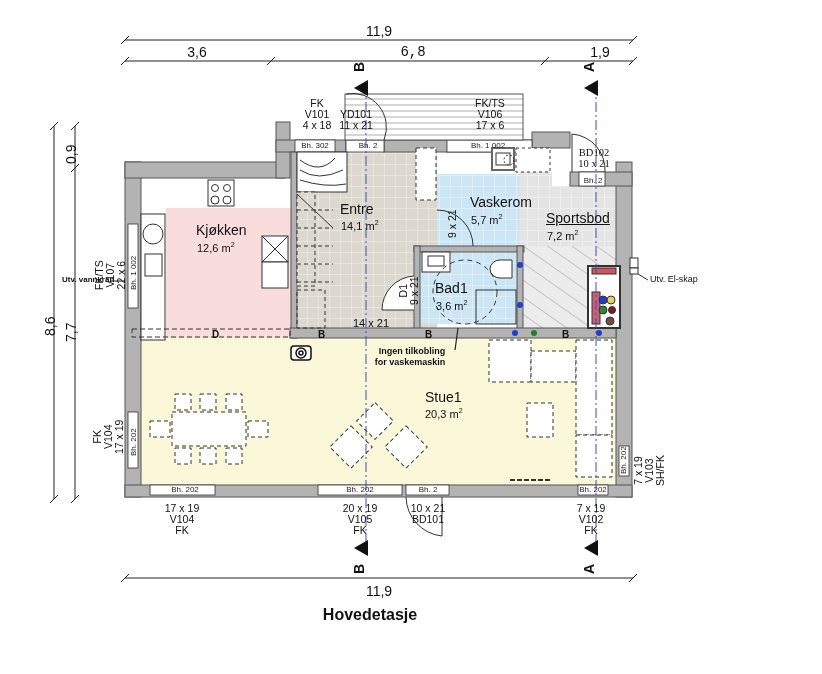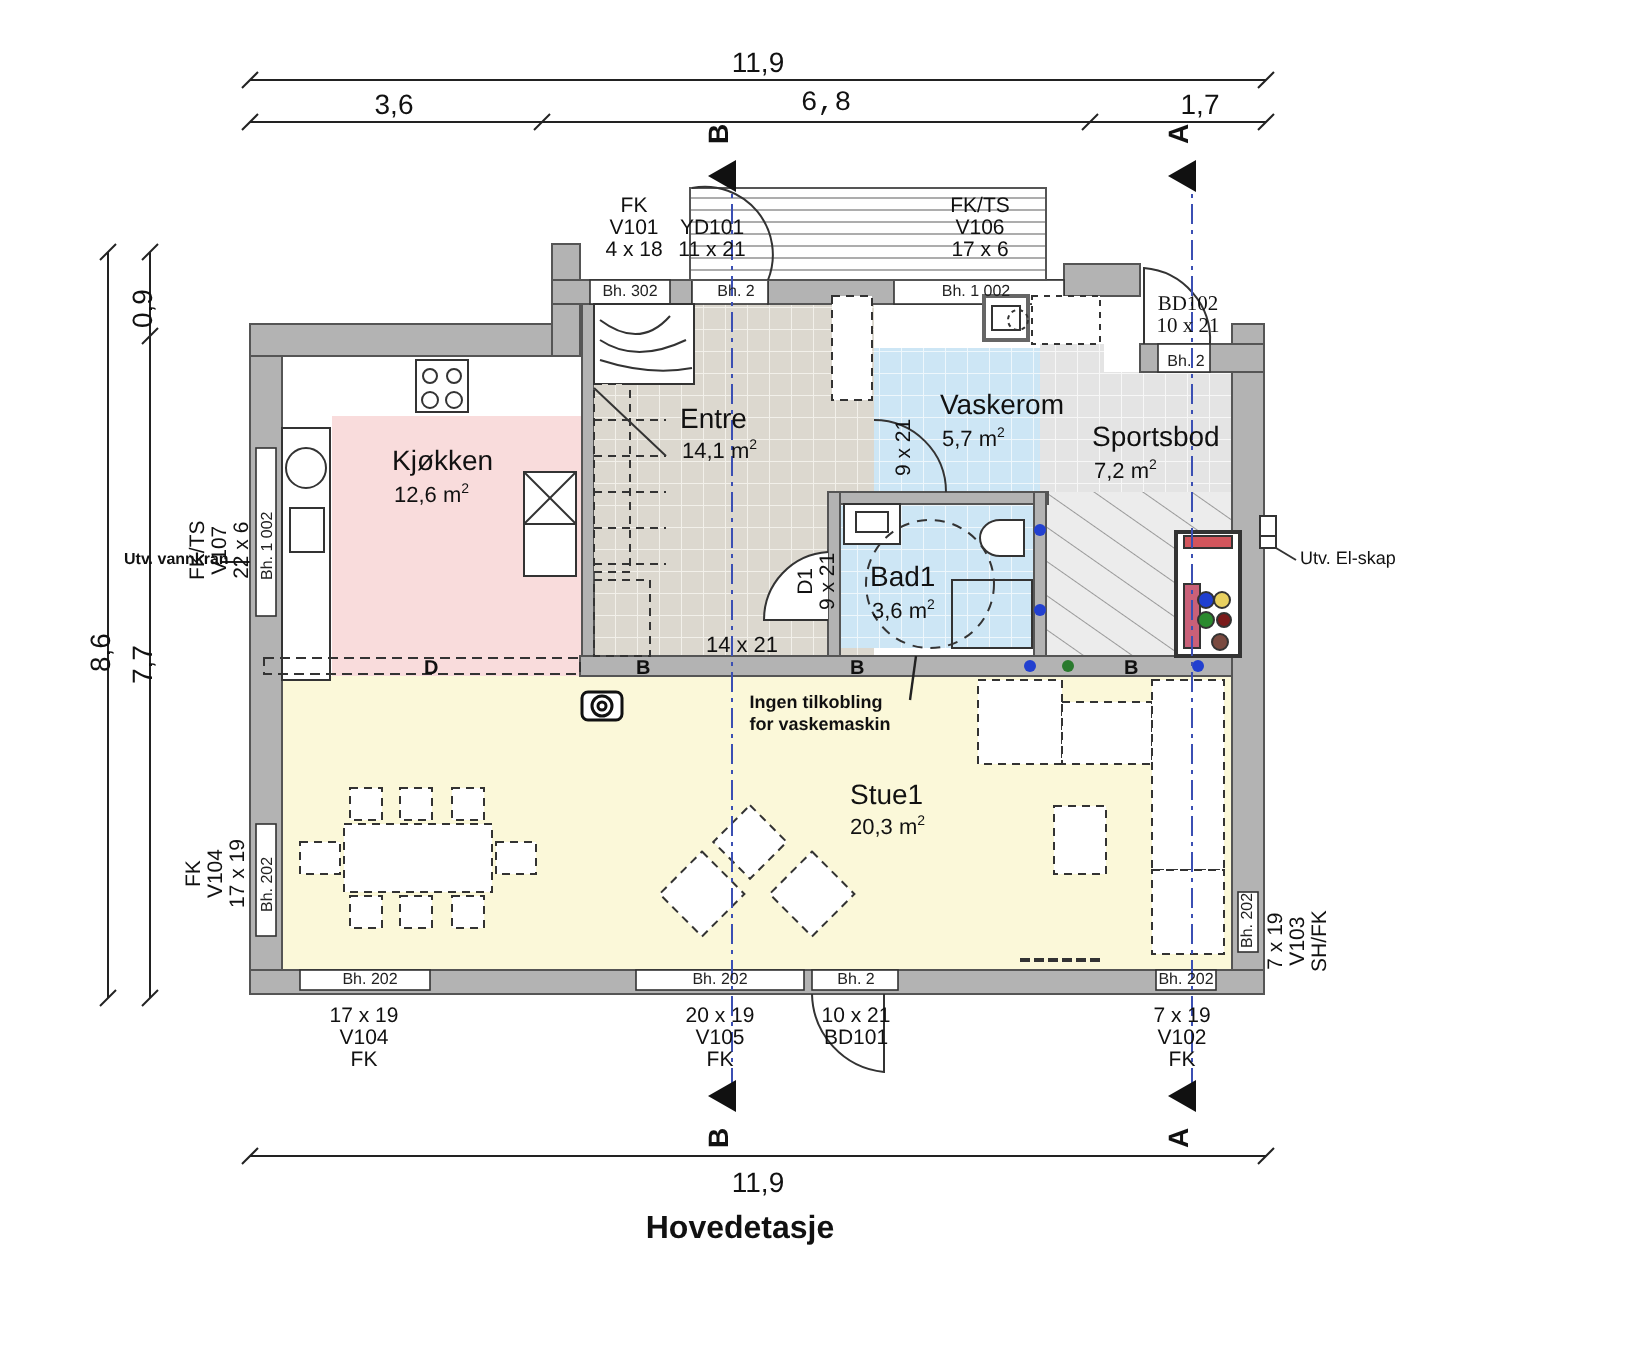--- a/index.html
+++ b/index.html
@@ -8,21 +8,21 @@
   #plan { position:absolute; left:0; top:0; }
   .lbl { position:absolute; font-family:"Liberation Sans", sans-serif; color:#111; white-space:nowrap; line-height:1; }
   .c { text-align:center; transform:translateX(-50%); }
   .dim { font-size:14px; }
   .win { font-size:10.5px; text-align:center; line-height:11px; }
   .bh { font-size:8px; color:#222; }
   .room { font-size:14px; }
   .area { font-size:11px; }
   .vert { transform-origin:left top; transform:rotate(-90deg); }
   .sect { font-weight:bold; font-size:14px; }
-  .note { font-size:9px; font-weight:bold; text-align:left; line-height:11px; }
+  .note { font-size:9px; font-weight:bold; text-align:right; line-height:11px; }
   .title { font-size:16px; font-weight:bold; }
   sup { font-size:7px; vertical-align:super; line-height:0; }
 </style>
 </head>
 <body>
 
 <svg id="plan" width="822" height="674" viewBox="0 0 822 674" xmlns="http://www.w3.org/2000/svg">
   <defs>
     <pattern id="tileGrey" width="11" height="11" patternUnits="userSpaceOnUse">
       <rect width="11" height="11" fill="#dcd8cf"></rect>
@@ -224,21 +224,21 @@
     <rect x="630" y="258" width="8" height="10"></rect>
       <rect x="630" y="268" width="8" height="6"></rect>
     <line x1="638" y1="274" x2="648" y2="280"></line>
   </g>
   <line x1="110" y1="281" x2="125" y2="281" stroke="#222"></line>
 </svg>
 
 <div class="lbl dim c" style="left:379px;top:24px;">11,9</div>
 <div class="lbl dim c" style="left:197px;top:45px;">3,6</div>
 <div class="lbl dim c" style="left:413px;top:45px;font-family:Liberation Mono, monospace;">6,8</div>
-<div class="lbl dim c" style="left:600px;top:45px;">1,7</div>
+<div class="lbl dim c" style="left:600px;top:45px;">1,9</div>
 <div class="lbl dim c" style="left:379px;top:584px;">11,9</div>
 <div class="lbl dim vert" style="left:43px;top:336px;">8,6</div>
 <div class="lbl dim vert" style="left:64px;top:342px;">7,7</div>
 <div class="lbl dim vert" style="left:64px;top:164px;">0,9</div>
 
 <div class="lbl sect vert" style="left:352px;top:72px;">B</div>
 <div class="lbl sect vert" style="left:582px;top:72px;">A</div>
 <div class="lbl sect vert" style="left:352px;top:574px;">B</div>
 <div class="lbl sect vert" style="left:582px;top:574px;">A</div>
 
@@ -318,21 +318,21 @@
 
 <div class="lbl room" style="left:196px;top:223px;">Kjøkken</div>
 <div class="lbl area" style="left:197px;top:243px;"><span>12,6</span> <span>m</span><sup>2</sup></div>
 
 <div class="lbl room" style="left:340px;top:202px;">Entre</div>
 <div class="lbl area" style="left:341px;top:221px;"><span>14,1</span> <span>m</span><sup>2</sup></div>
 
 <div class="lbl room" style="left:470px;top:195px;">Vaskerom</div>
 <div class="lbl area" style="left:471px;top:215px;"><span>5,7</span> <span>m</span><sup>2</sup></div>
 
-<div class="lbl room" style="left:546px;top:211px;">Sportsbod</div>
+<div class="lbl room" style="left:546px;top:211px;text-decoration:underline;">Sportsbod</div>
 <div class="lbl area" style="left:547px;top:231px;"><span>7,2</span> <span>m</span><sup>2</sup></div>
 
 <div class="lbl room" style="left:435px;top:281px;">Bad1</div>
 <div class="lbl area" style="left:436px;top:301px;"><span>3,6</span> <span>m</span><sup>2</sup></div>
 
 <div class="lbl room" style="left:425px;top:390px;">Stue1</div>
 <div class="lbl area" style="left:425px;top:409px;"><span>20,3</span> <span>m</span><sup>2</sup></div>
 
 <div class="lbl" style="left:212px;top:330px;font-size:10px;font-weight:bold;">D</div>
 <div class="lbl" style="left:318px;top:330px;font-size:10px;font-weight:bold;">B</div>

